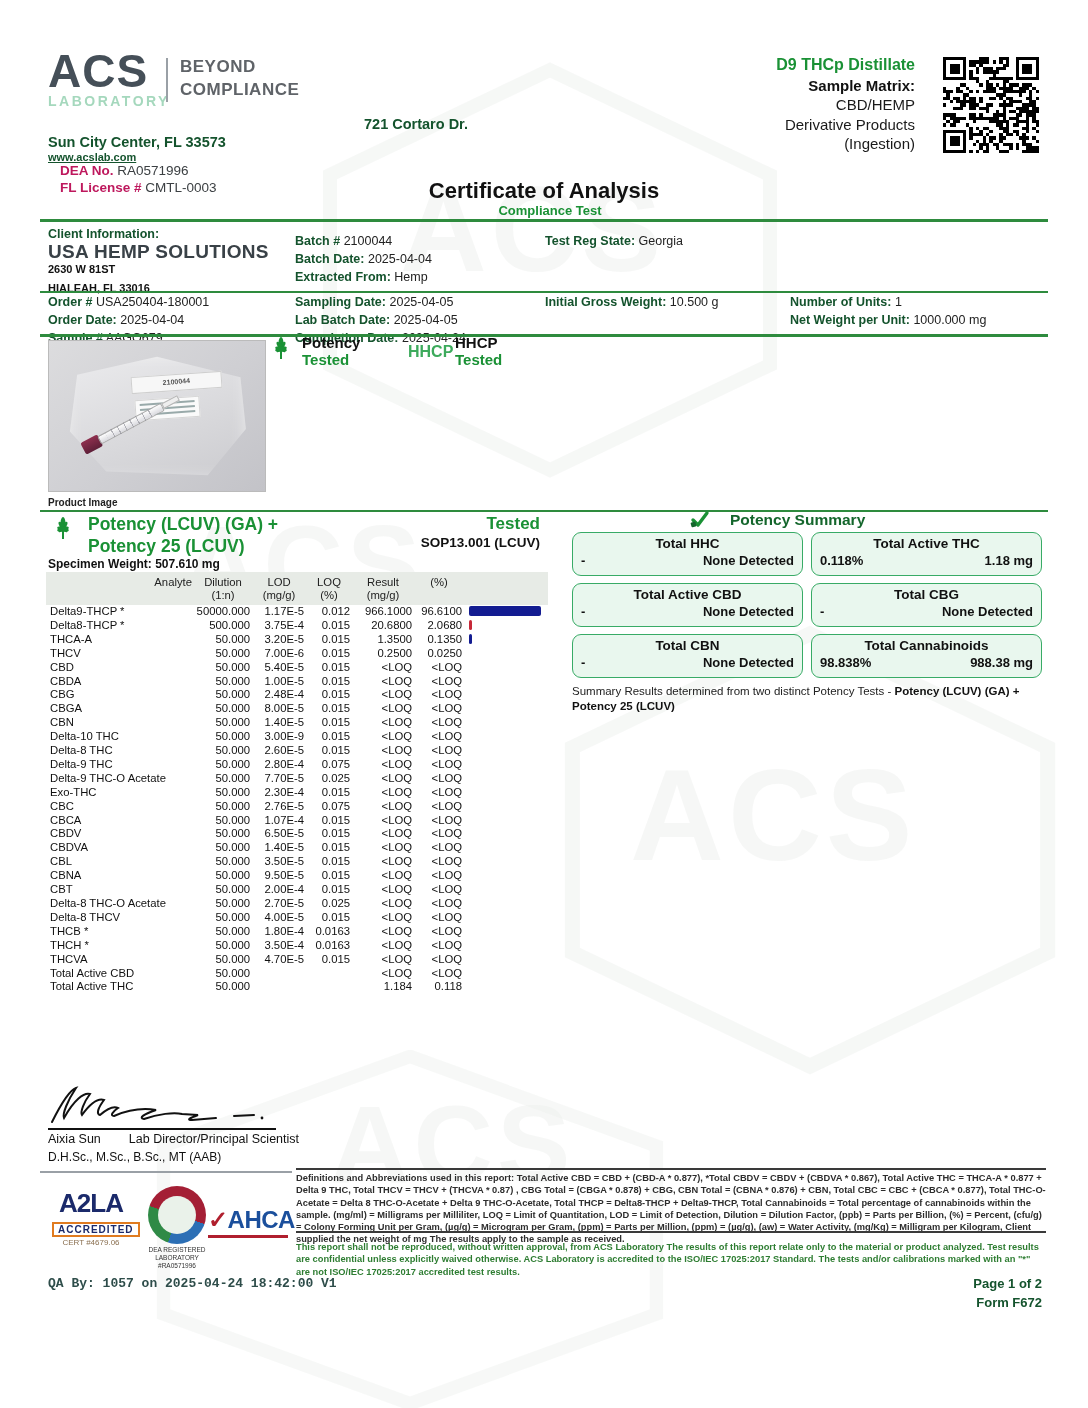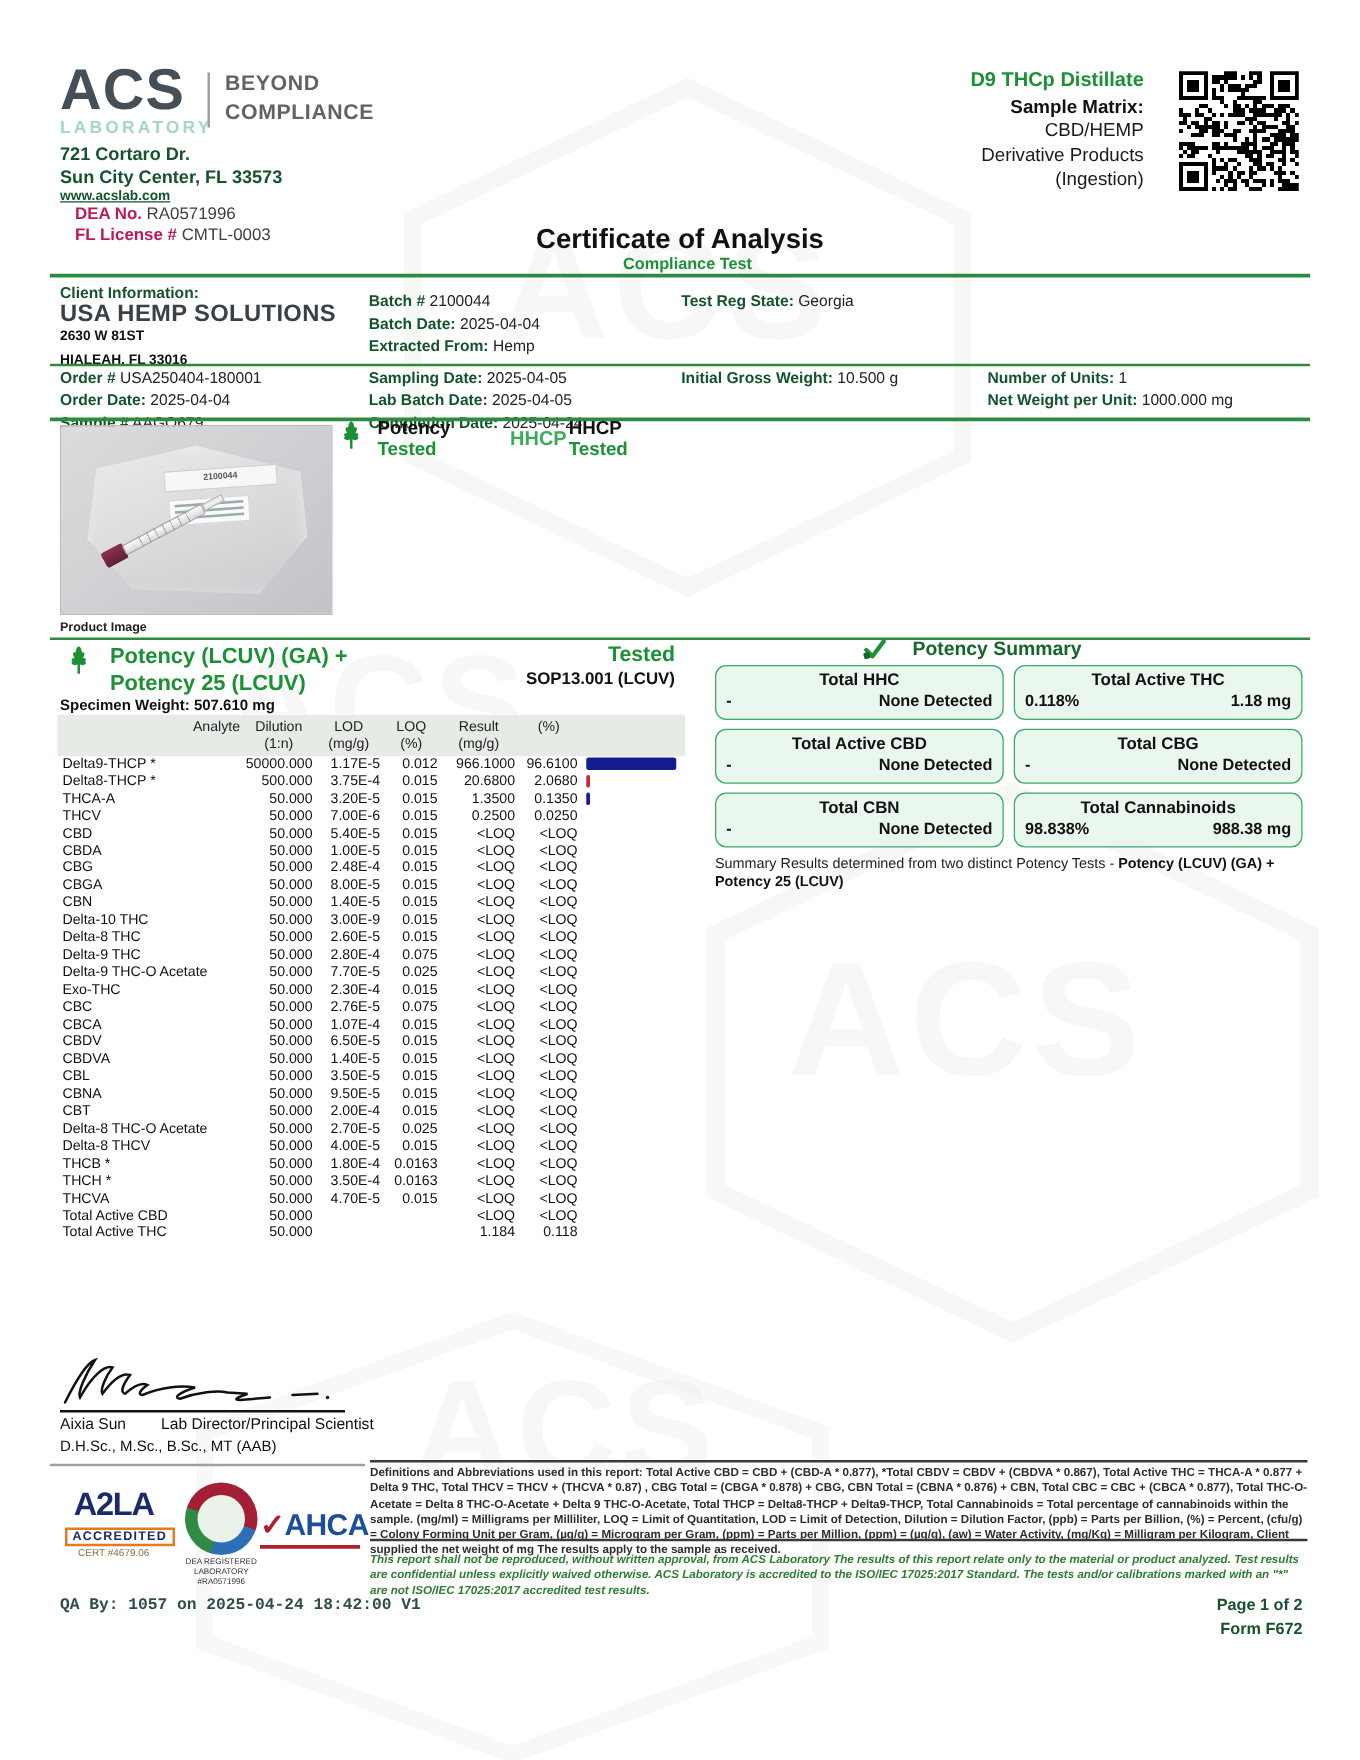--- a/index.html
+++ b/index.html
@@ -79,21 +79,21 @@
   .sum-note { font-size:11.5px; color:#222; line-height:1.3; }
   .sum-note b { color:#111; }
 
   
   .sig-line { width:228px; height:2px; background:#111; }
   .sig-names { font-size:12.5px; color:#111; display:flex; gap:28px; }
   .sig-cred { font-size:12px; color:#111; }
 
   
   .defs { font-size:9.3px; font-weight:bold; color:#2d2d2d; line-height:1.32; border-top:2px solid #3a3a3a; padding-top:2px; }
-  .disc { font-size:9.3px; font-weight:bold; font-style:italic; color:#2e7d32; line-height:1.32; border-top:2px solid #3a3a3a; padding-top:8px; }
+  .disc { font-size:9.3px; font-weight:bold; color:#2e7d32; line-height:1.32; border-top:2px solid #3a3a3a; padding-top:8px; }
   .qa { font-family:"Liberation Mono","DejaVu Sans Mono",monospace; font-size:13px; font-weight:bold; color:#2e4d4a; }
   .pageinfo { text-align:right; font-size:13px; font-weight:bold; color:#14532d; line-height:1.45; }
 
   .a2la-box { text-align:center; }
   .a2la-logo { font-size:26px; font-weight:bold; color:#1b2a6b; letter-spacing:-1px; }
   .a2la-acc { display:inline-block; border:2px solid #e07b20; color:#1b2a6b; font-size:10px; font-weight:bold; padding:0 4px; letter-spacing:1px; }
   .a2la-cert { font-size:8px; color:#8a6f50; margin-top:1px; }
   .dea-circle { width:58px; height:58px; border-radius:50%; background:conic-gradient(#a41f35 0 30%, #2c6fb5 30% 55%, #2f8a46 55% 80%, #a41f35 80% 100%); position:relative; }
   .dea-circle::after { content:""; position:absolute; inset:10px; border-radius:50%; background:#eaf2ea; }
   .dea-txt { font-size:6.5px; color:#333; text-align:center; line-height:1.2; margin-top:2px; }
@@ -121,21 +121,21 @@
 <div class="abs" style="left:48px; top:52px; width:420px;">
   <div style="position:relative;">
     <div class="logo-acs">ACS</div>
     <div class="logo-lab">LABORATORY</div>
     <div class="logo-div"></div>
     <div class="logo-beyond">
       <div>BEYOND</div>
       <div>COMPLIANCE</div>
     </div>
   </div>
-  <div class="addr" style="margin-top:7px;">721 Cortaro Dr.</div>
+  <div class="addr" style="margin-top:7px;text-align:right;">721 Cortaro Dr.</div>
   <div class="addr">Sun City Center, FL 33573</div>
   <div class="site">www.acslab.com</div>
   <div class="lic"><b>DEA No.</b> <span class="v">RA0571996</span></div>
   <div class="lic"><b>FL License #</b> <span class="v">CMTL-0003</span></div>
 </div>
 
 <div class="abs prod-head" style="left:620px; top:55px; width:295px;">
   <div class="prod-name">D9 THCp Distillate</div>
   <div class="prod-matrix">Sample Matrix:</div>
   <div>CBD/HEMP</div>

